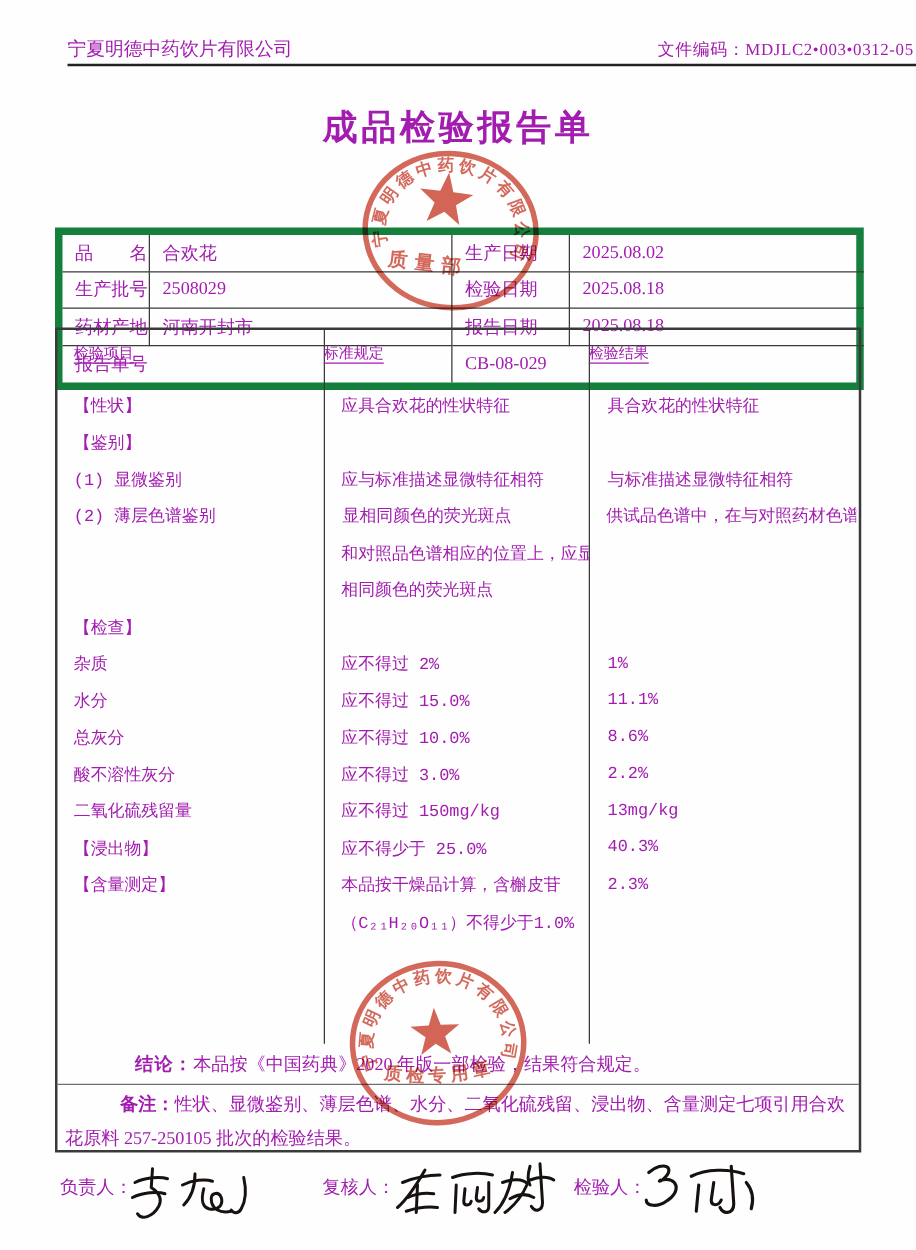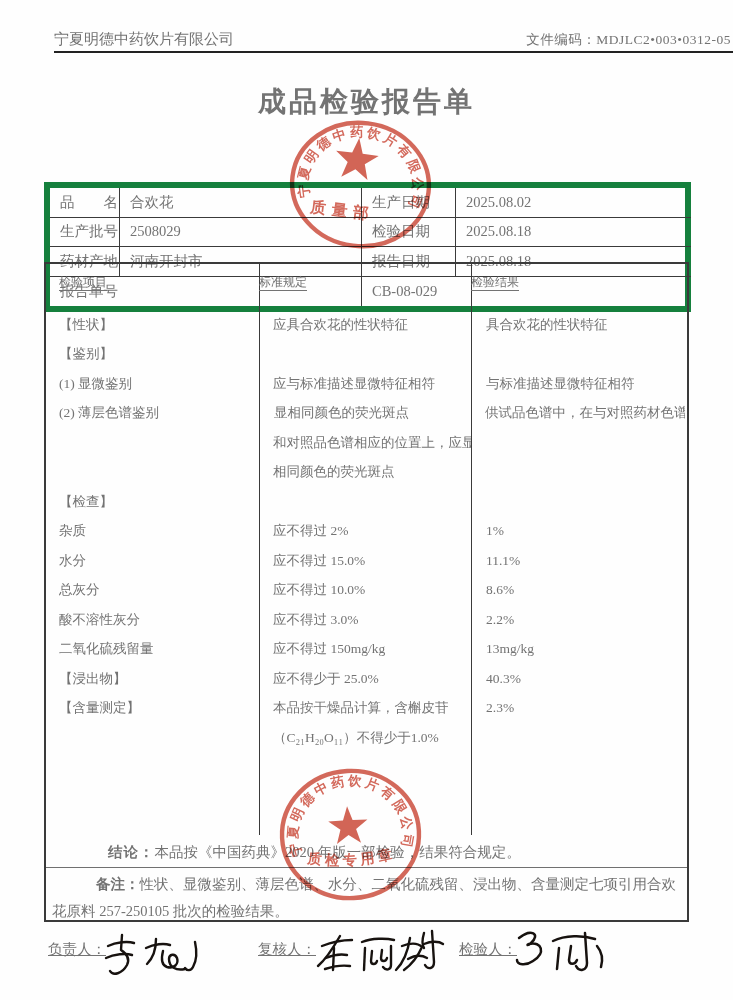--- a/index.html
+++ b/index.html
@@ -1,18 +1,18 @@
 <!DOCTYPE html>
 <html><head>
 <meta charset="utf-8">
 <style>
   html,body{margin:0;padding:0;background:#ffffff;}
   .page{
     position:relative;width:733px;height:1000px;background:#fefefe;overflow:hidden;
-    font-family:"Liberation Serif","DejaVu Serif",serif;color:#737373;
+    font-family:"Liberation Serif","DejaVu Serif",serif;color:#a21caf;
   }
   .page *{box-sizing:border-box;}
   
   .hdr{position:absolute;left:54px;right:2px;top:30px;display:flex;justify-content:space-between;align-items:flex-end;font-size:15px;}
   .hdr-right{font-size:13.5px;letter-spacing:.5px;}
   .hdr-rule{position:absolute;left:54px;right:0;top:51px;border-top:2px solid #222;}
   
   .title{position:absolute;top:83px;left:0;width:100%;text-align:center;font-size:28px;font-weight:bold;letter-spacing:3px;}
   
   .info{position:absolute;left:44px;top:140px;width:647px;border:6px solid #15803d;display:grid;
@@ -24,38 +24,38 @@
   .info .span34{grid-column:3/5;border-right:none;}
   
   .items{position:absolute;left:44px;top:262px;width:645px;height:660px;border:2px solid #3a3a3a;font-size:13.5px;}
   .vline{position:absolute;top:0;width:0;height:571px;border-left:1.5px solid #3a3a3a;}
   .vline.v1{left:213px;} .vline.v2{left:425px;}
   .items-header{position:absolute;top:10px;left:0;width:100%;display:grid;grid-template-columns:213px 212px 214px;font-size:12px;}
   .items-header .h{display:flex;}
   .items-header .h.first{justify-content:flex-start;padding-left:13px;}
   .items-header .h span{text-decoration:underline;text-underline-offset:4px;}
   .ibody{position:absolute;top:46px;left:0;width:100%;}
-  .irow{display:grid;grid-template-columns:213px 212px 214px;height:29.5px;align-items:center;}
+  .irow{display:grid;grid-template-columns:213px 212px 214px;height:29.5px;align-items:center;font-family:Liberation Mono, monospace;}
   .irow .c{overflow:hidden;white-space:nowrap;}
   .irow .c1{padding-left:13px;}
   .irow .c2{padding-left:14px;}
   .irow .c3{padding-left:15px;}
   .conclusion{position:absolute;top:573px;left:12px;width:100%;height:30px;line-height:30px;padding-left:50px;font-size:14.5px;white-space:nowrap;}
   .conclusion b{letter-spacing:1px;}
   .notes-rule{position:absolute;top:603px;left:0;width:100%;border-top:1.5px solid #707070;}
   .notes{position:absolute;top:607px;left:0;width:100%;font-size:14.5px;line-height:27px;}
   .notes .l1{padding-left:50px;white-space:nowrap;}
   .notes .l2{padding-left:6px;white-space:nowrap;}
   
   .stamp{position:absolute;mix-blend-mode:multiply;opacity:.92;}
   .stamp1{left:287px;top:118px;width:147px;height:133px;}
   .stamp2{left:277px;top:766px;width:147px;height:137px;}
   
   .signs{position:absolute;left:0;top:924px;width:733px;height:66px;font-size:14.5px;}
-  .sig-label{position:absolute;top:16px;white-space:nowrap;text-decoration:underline;}
+  .sig-label{position:absolute;top:16px;white-space:nowrap;}
   .sig-svg{position:absolute;}
 </style>
 </head>
 <body>
 
 <div class="page">
 
   <div class="hdr">
     <span>宁夏明德中药饮片有限公司</span>
     <span class="hdr-right"><span>文件编码：</span><span>MDJLC2•003•0312-05</span></span>

